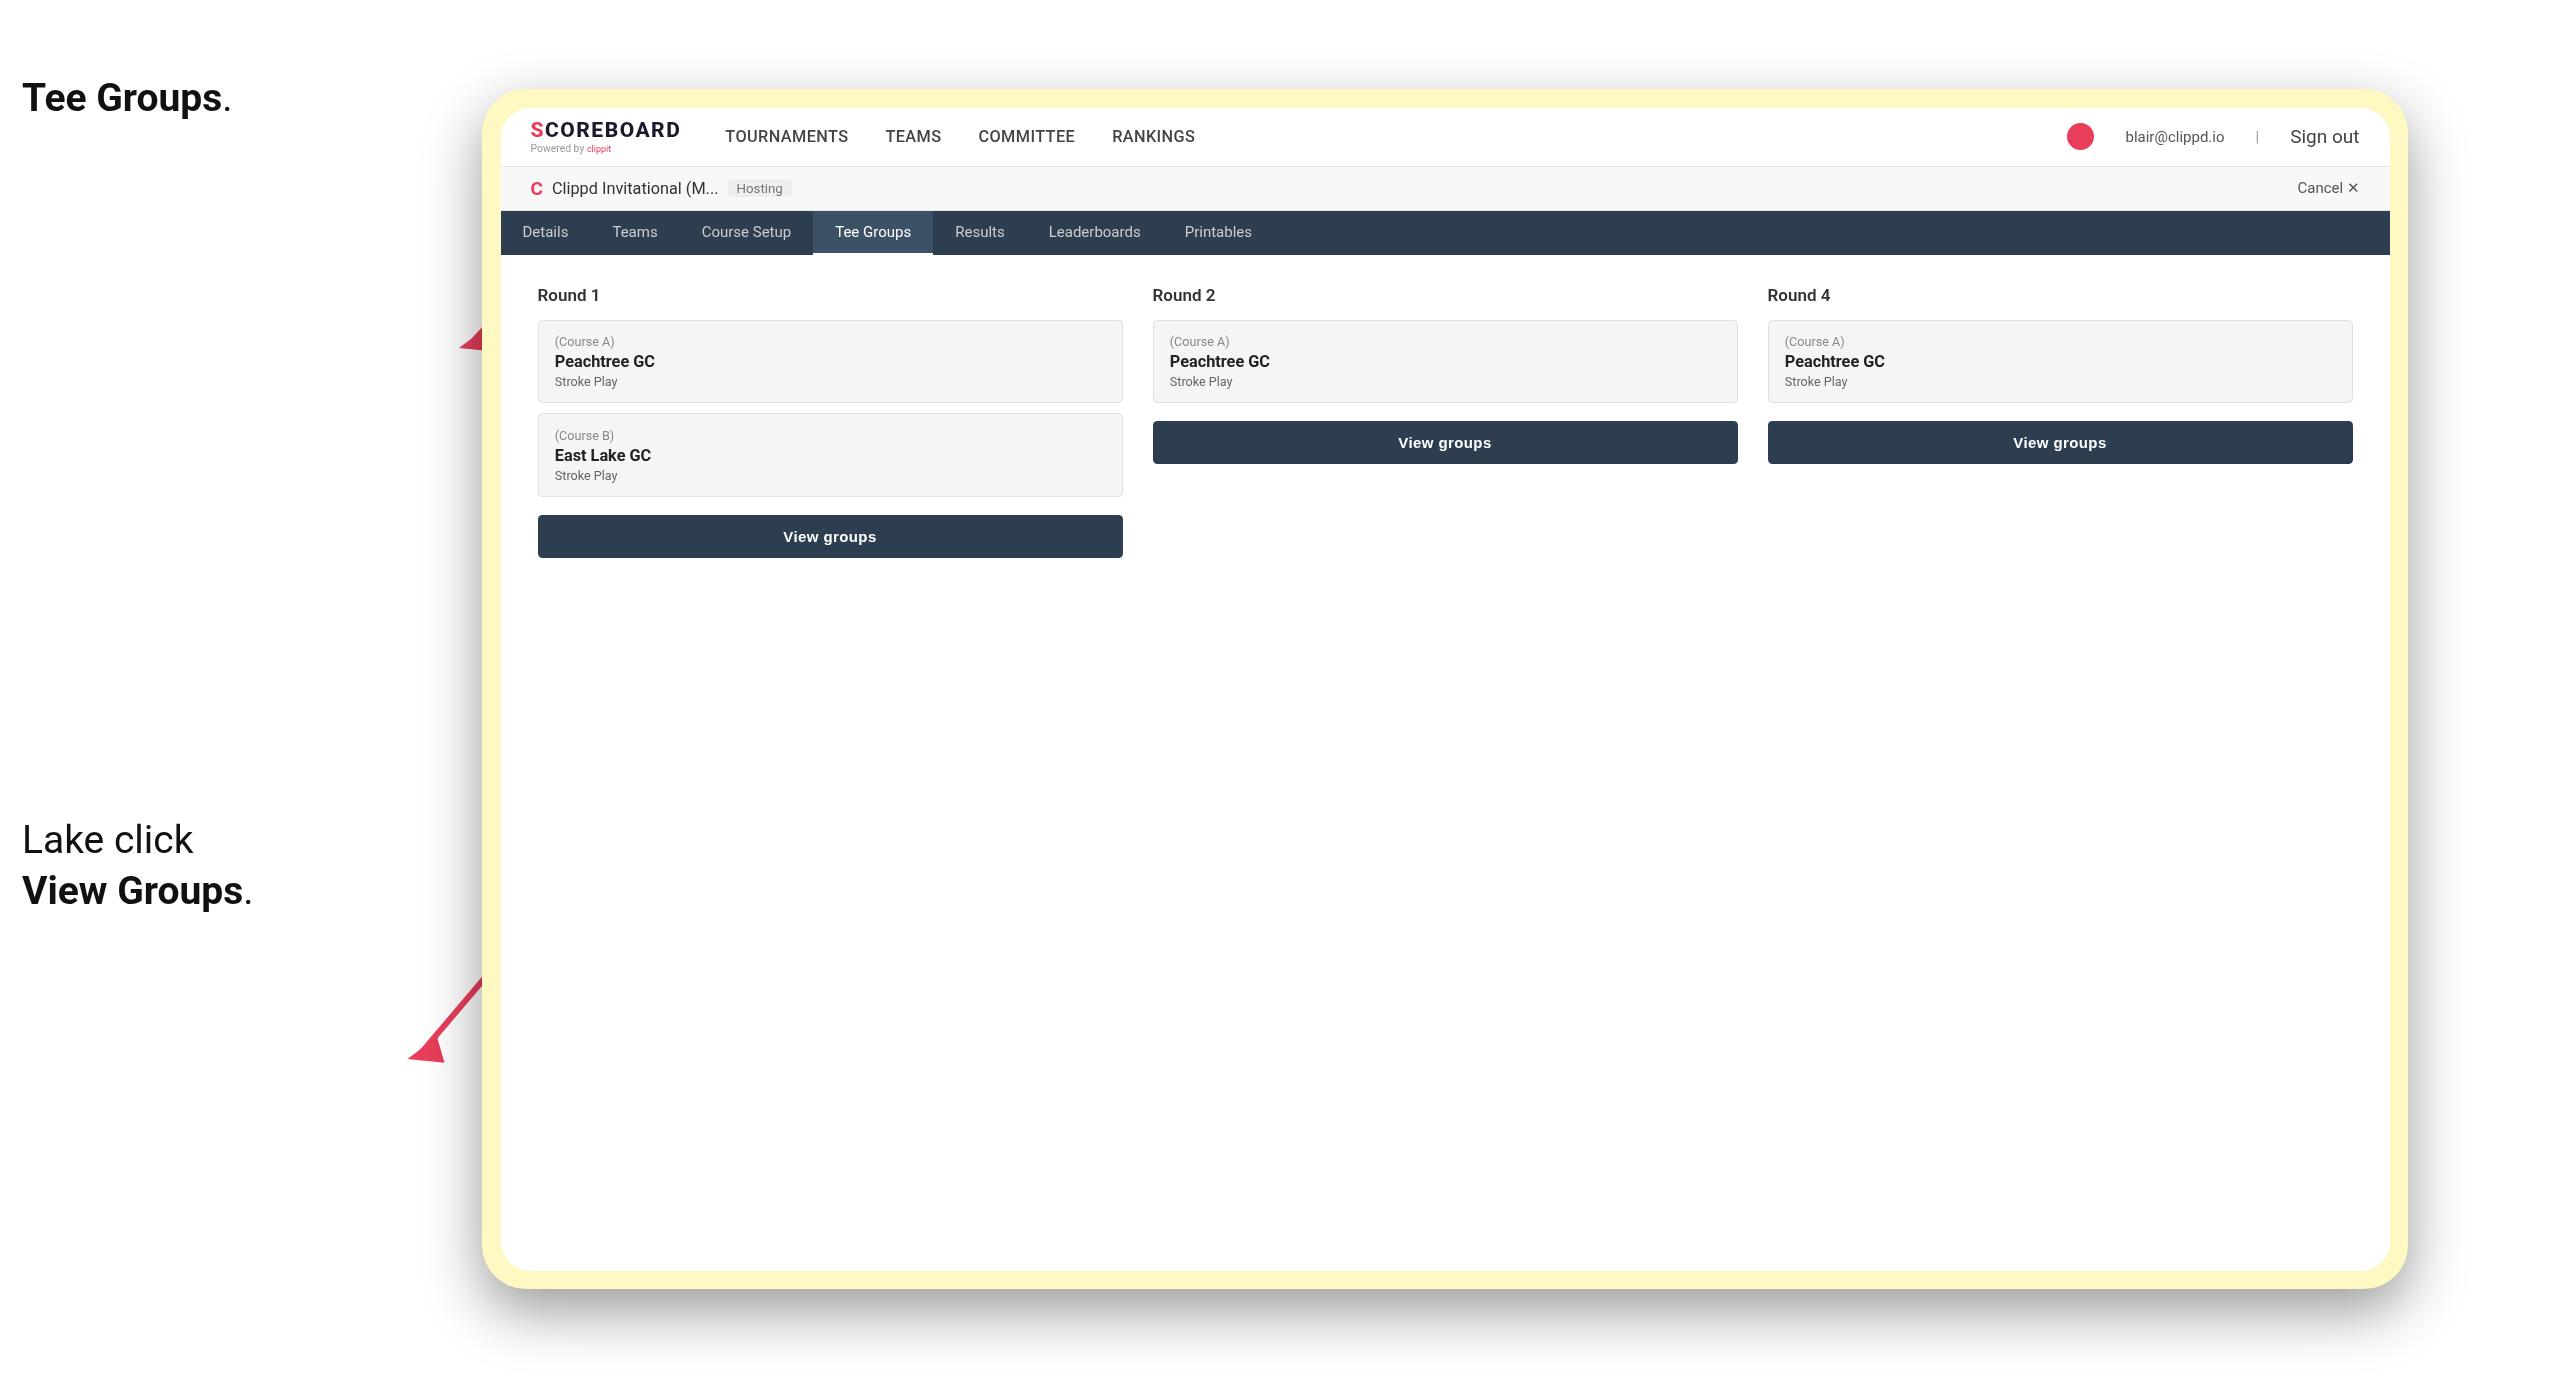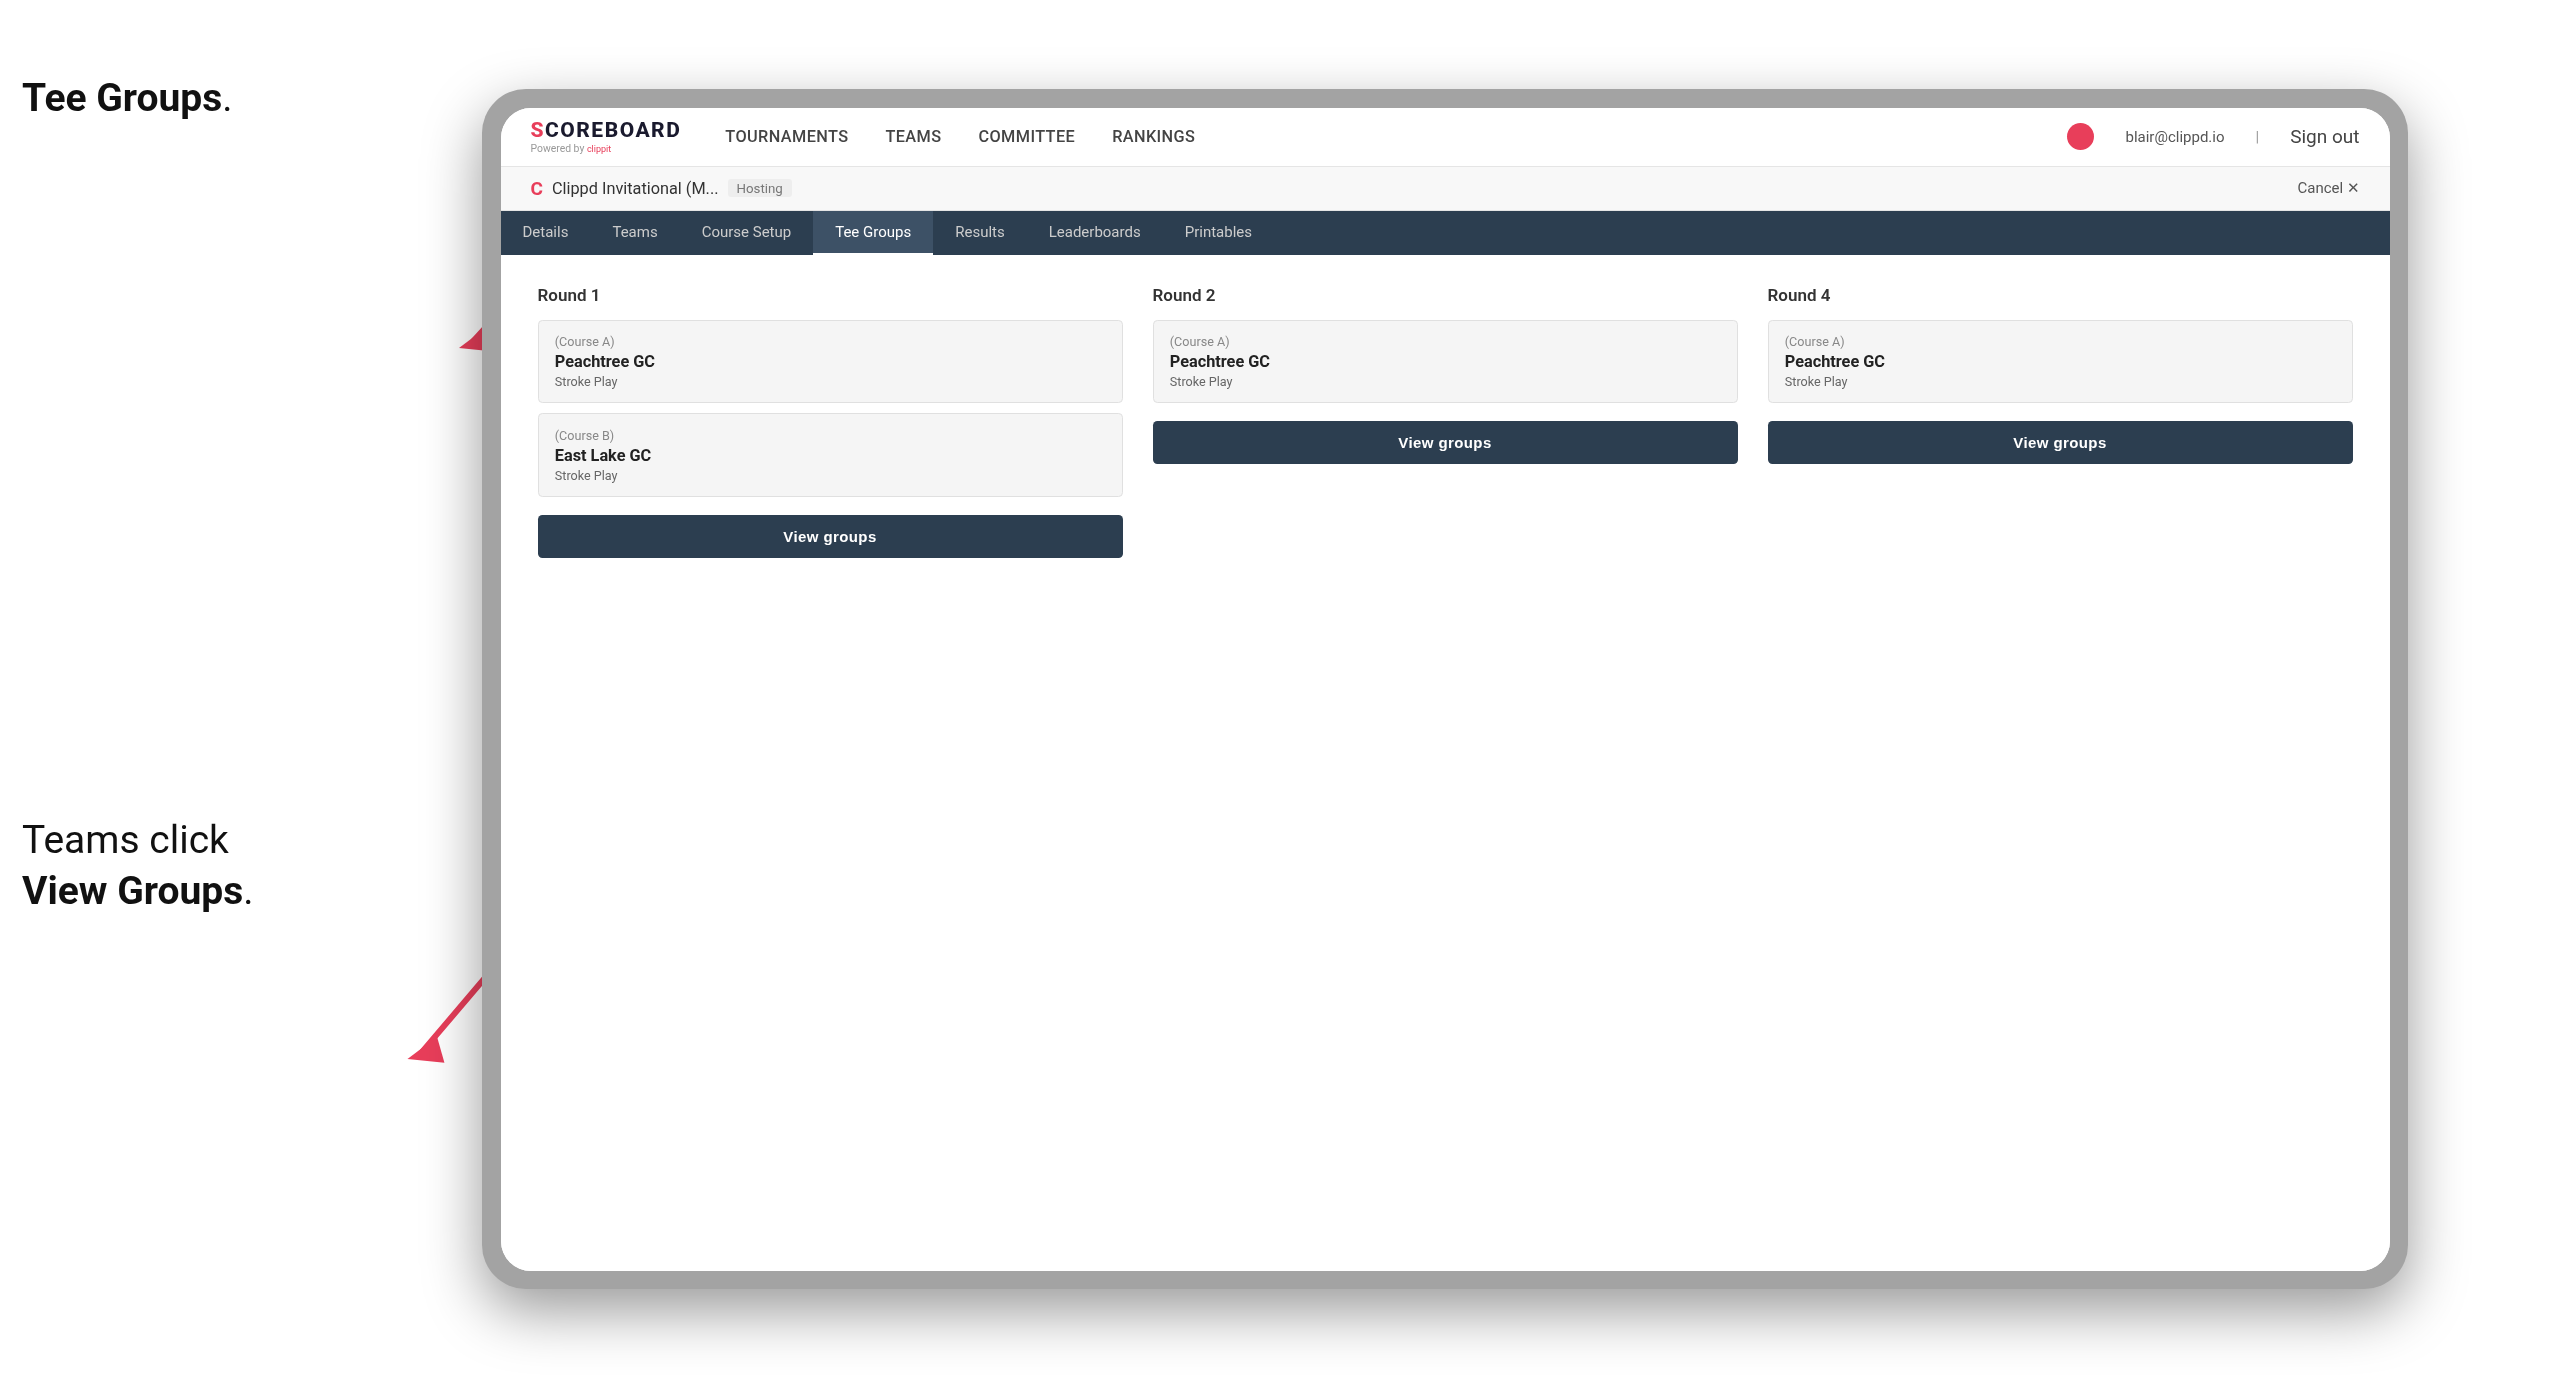--- a/index.html
+++ b/index.html
@@ -34,21 +34,21 @@
     }
     .instruction-bottom .bold { font-weight: 700; }
 
     
     .tablet {
       position: absolute;
       top: 89px;
       left: 482px;
       width: 1926px;
       height: 1200px;
-      background: #a3a3a3;
+      background: #fef9c3;
       border-radius: 44px;
       padding: 18.5px;
       box-shadow: 0 22px 59px rgba(0,0,0,0.4);
     }
 
     .tablet-screen {
       width: 100%;
       height: 100%;
       background: #ffffff;
       border-radius: 30px;
@@ -275,21 +275,21 @@
   <line x1="320" y1="20" x2="120" y2="240" stroke="#e83e5a" stroke-width="8" stroke-linecap="round"></line>
   <polygon points="100,250 140,220 150,255" fill="#e83e5a"></polygon>
 </svg>
 
 <svg class="arrow" style="position:absolute;top:889px;left:363px;width:222px;height:207px;" viewBox="0 0 300 280">
   <line x1="250" y1="20" x2="80" y2="220" stroke="#e83e5a" stroke-width="8" stroke-linecap="round"></line>
   <polygon points="60,230 100,200 110,235" fill="#e83e5a"></polygon>
 </svg>
 
 <div class="instruction-bottom">
-  <span>Teams click</span><br>
+  <span>Lake click</span><br>
   <span class="bold">View Groups</span><span>.</span>
 </div>
 
 <div class="tablet">
   <div class="tablet-screen">
 
     <div class="top-nav">
       <div class="nav-left">
         <div class="logo-area">
           <span class="logo-text">

